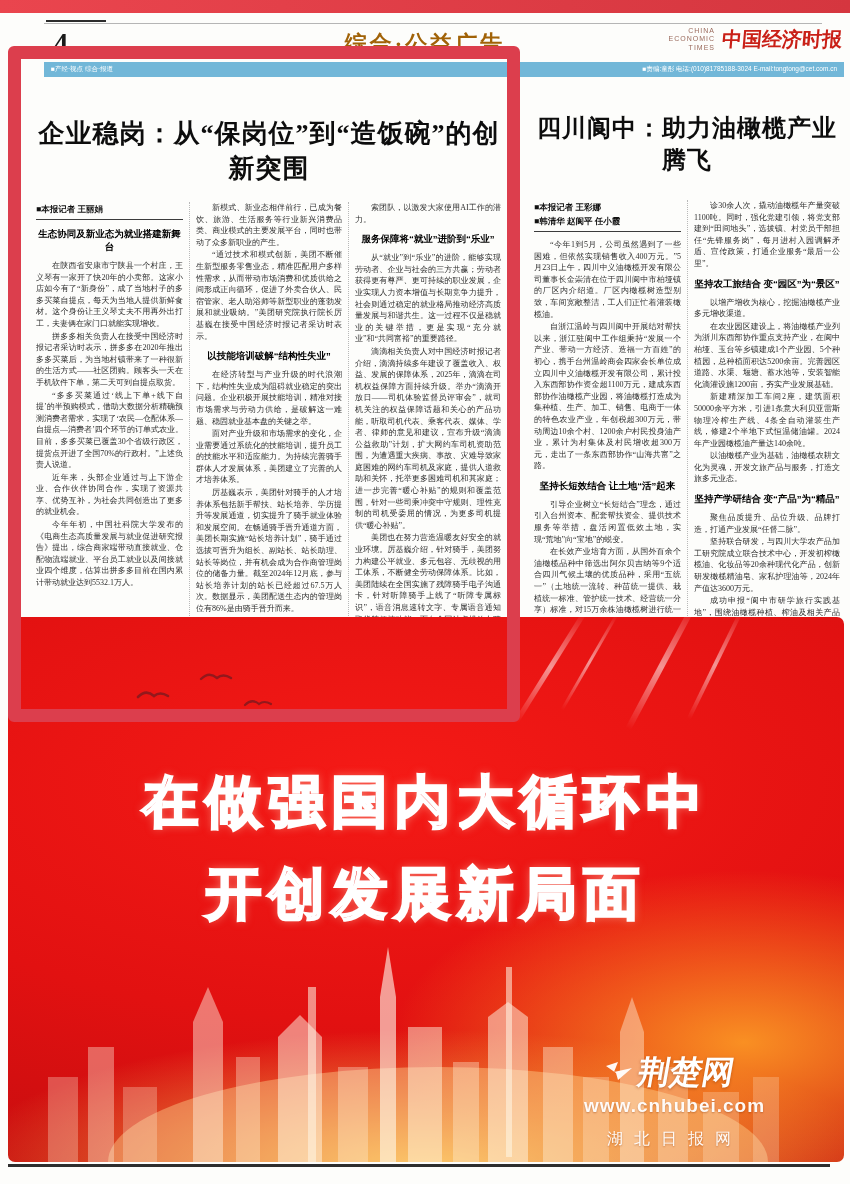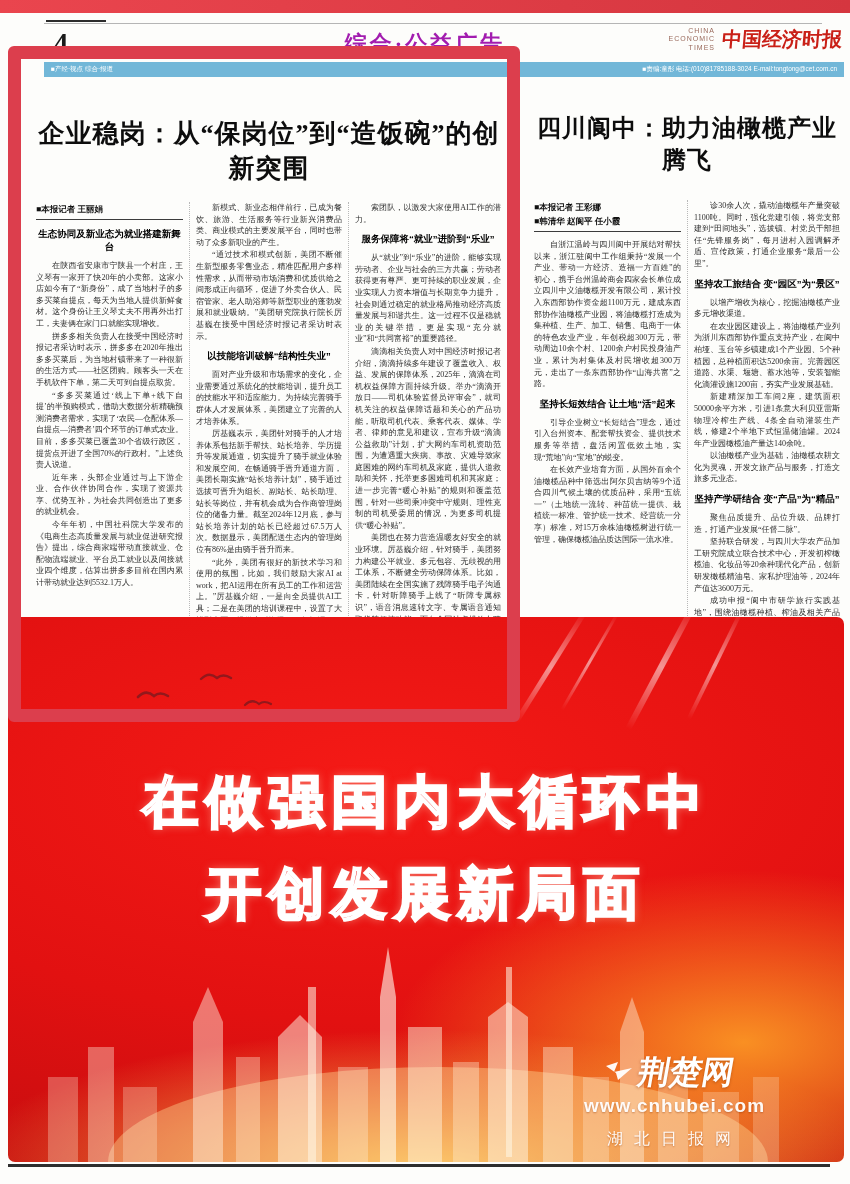--- a/index.html
+++ b/index.html
@@ -10,21 +10,21 @@
   
   .top-strip{left:0;top:0;width:850px;height:13px;background:linear-gradient(90deg,#ea454e,#d5363f);}
 
   
   .header-rule{left:44px;top:23px;width:778px;height:1px;background:#b5b5b5;}
   .pagenum-rule{left:46px;top:20px;width:60px;height:2px;background:#2c2c2c;}
   .page-number{left:54px;top:27px;font-size:28px;font-weight:bold;color:#1a1a1a;}
   .date-line{left:116px;top:42px;font-size:7.5px;color:#3a3a3a;letter-spacing:1px;
              font-family:"Liberation Sans","DejaVu Sans",sans-serif;margin-top:8px;}
   .section-title{left:0;right:0;top:29px;text-align:center;font-size:22px;font-weight:900;
-                 letter-spacing:3px;color:#a21caf;}
+                 letter-spacing:3px;color:#a16207;}
   .masthead{right:8px;top:26px;display:flex;align-items:center;gap:7px;}
   .masthead-en{text-align:right;font-size:7px;line-height:1.2;color:#9a6a5c;letter-spacing:1px;
                font-family:"Liberation Sans","DejaVu Sans",sans-serif;}
   .masthead-cn{font-size:20px;font-weight:900;color:#c92017;transform:skewX(-5deg);}
 
   
   .info-bar{left:44px;top:62px;width:800px;height:15px;background:#72b7d8;color:#fff;
             display:flex;justify-content:space-between;align-items:center;padding:0 7px;
             box-sizing:border-box;font-size:6.5px;
             font-family:"Liberation Sans","DejaVu Sans",sans-serif;}
@@ -119,20 +119,21 @@
           <div class="blk p">在陕西省安康市宁陕县一个村庄，王义琴有一家开了快20年的小卖部。这家小店如今有了“新身份”，成了当地村子的多多买菜自提点，每天为当地人提供新鲜食材。这个身份让王义琴丈夫不用再外出打工，夫妻俩在家门口就能实现增收。</div>
           <div class="blk p">拼多多相关负责人在接受中国经济时报记者采访时表示，拼多多在2020年推出多多买菜后，为当地村镇带来了一种很新的生活方式——社区团购。顾客头一天在手机软件下单，第二天可到自提点取货。</div>
           <div class="blk p">“多多买菜通过‘线上下单+线下自提’的半预购模式，借助大数据分析精确预测消费者需求，实现了‘农民—仓配体系—自提点—消费者’四个环节的订单式农业。目前，多多买菜已覆盖30个省级行政区，提货点开进了全国70%的行政村。”上述负责人说道。</div>
           <div class="blk p">近年来，头部企业通过与上下游企业、合作伙伴协同合作，实现了资源共享、优势互补，为社会共同创造出了更多的就业机会。</div>
           <div class="blk p">今年年初，中国社科院大学发布的《电商生态高质量发展与就业促进研究报告》提出，综合商家端带动直接就业、仓配物流端就业、平台员工就业以及间接就业四个维度，估算出拼多多目前在国内累计带动就业达到5532.1万人。</div>
         </div>
       <div class="col">
           <div class="blk p">新模式、新业态相伴前行，已成为餐饮、旅游、生活服务等行业新兴消费品类、商业模式的主要发展平台，同时也带动了众多新职业的产生。</div>
           <div class="blk p">“通过技术和模式创新，美团不断催生新型服务零售业态，精准匹配用户多样性需求，从而带动市场消费和优质供给之间形成正向循环，促进了外卖合伙人、民宿管家、老人助浴师等新型职业的蓬勃发展和就业吸纳。”美团研究院执行院长厉基巍在接受中国经济时报记者采访时表示。</div>
           <div class="blk h">以技能培训破解“结构性失业”</div>
+          <div class="blk p">在经济转型与产业升级的时代浪潮下，结构性失业成为阻碍就业稳定的突出问题。企业积极开展技能培训，精准对接市场需求与劳动力供给，是破解这一难题、稳固就业基本盘的关键之举。</div>
           <div class="blk p">面对产业升级和市场需求的变化，企业需要通过系统化的技能培训，提升员工的技能水平和适应能力。为持续完善骑手群体人才发展体系，美团建立了完善的人才培养体系。</div>
           <div class="blk p">厉基巍表示，美团针对骑手的人才培养体系包括新手帮扶、站长培养、学历提升等发展通道，切实提升了骑手就业体验和发展空间。在畅通骑手晋升通道方面，美团长期实施“站长培养计划”，骑手通过选拔可晋升为组长、副站长、站长助理、站长等岗位，并有机会成为合作商管理岗位的储备力量。截至2024年12月底，参与站长培养计划的站长已经超过67.5万人次。数据显示，美团配送生态内的管理岗位有86%是由骑手晋升而来。</div>
           <div class="blk p">“此外，美团有很好的新技术学习和使用的氛围，比如，我们鼓励大家AI at work，把AI运用在所有员工的工作和运营上。”厉基巍介绍，一是向全员提供AI工具；二是在美团的培训课程中，设置了大模型专区，提供实时资讯、AI知识课程、AI实践课程等；三是提供AI交流的机会，邀请公司外的AI专家分享、内部AI项目Open day等活动；四是美团也会孵化AI产品探</div>
         </div>
       <div class="col">
           <div class="blk p">索团队，以激发大家使用AI工作的潜力。</div>
           <div class="blk h">服务保障将“就业”进阶到“乐业”</div>
           <div class="blk p">从“就业”到“乐业”的进阶，能够实现劳动者、企业与社会的三方共赢；劳动者获得更有尊严、更可持续的职业发展，企业实现人力资本增值与长期竞争力提升，社会则通过稳定的就业格局推动经济高质量发展与和谐共生。这一过程不仅是稳就业的关键举措，更是实现“充分就业”和“共同富裕”的重要路径。</div>
           <div class="blk p">滴滴相关负责人对中国经济时报记者介绍，滴滴持续多年建设了覆盖收入、权益、发展的保障体系，2025年，滴滴在司机权益保障方面持续升级。举办“滴滴开放日——司机体验监督员评审会”，就司机关注的权益保障话题和关心的产品功能，听取司机代表、乘客代表、媒体、学者、律师的意见和建议，宣布升级“滴滴公益救助”计划，扩大网约车司机资助范围，为遭遇重大疾病、事故、灾难导致家庭困难的网约车司机及家庭，提供人道救助和关怀，托举更多困难司机和其家庭；进一步完善“暖心补贴”的规则和覆盖范围，针对一些司乘冲突中守规则、理性克制的司机受委屈的情况，为更多司机提供“暖心补贴”。</div>
           <div class="blk p">美团也在努力营造温暖友好安全的就业环境。厉基巍介绍，针对骑手，美团努力构建公平就业、多元包容、无歧视的用工体系，不断健全劳动保障体系。比如，美团陆续在全国实施了残障骑手电子沟通卡，针对听障骑手上线了“听障专属标识”，语音消息速转文字、专属语音通知取货等便捷功能，面向全国站点投放女骑手暖心包裹等。</div>
@@ -141,20 +142,21 @@
     </div>
   </div>
 
   <div class="abs article right-article">
     <div class="art-title">四川阆中：助力油橄榄产业腾飞</div>
     <div class="cols">
       <div class="col">
           <div class="blk byline">■本报记者 王彩娜</div>
           <div class="blk byline">■韩清华 赵阆平 任小霞</div>
           <div class="blk rule"></div>
+          <div class="blk p">“今年1到5月，公司虽然遇到了一些困难，但依然实现销售收入400万元。”5月23日上午，四川中义油橄榄开发有限公司董事长金崇清在位于四川阆中市柏垭镇的厂区内介绍道。厂区内橄榄树造型别致，车间宽敞整洁，工人们正忙着灌装橄榄油。</div>
           <div class="blk p">自浙江温岭与四川阆中开展结对帮扶以来，浙江驻阆中工作组秉持“发展一个产业、带动一方经济、造福一方百姓”的初心，携手台州温岭商会四家会长单位成立四川中义油橄榄开发有限公司，累计投入东西部协作资金超1100万元，建成东西部协作油橄榄产业园，将油橄榄打造成为集种植、生产、加工、销售、电商于一体的特色农业产业，年创税超300万元，带动周边10余个村、1200余户村民投身油产业，累计为村集体及村民增收超300万元，走出了一条东西部协作“山海共富”之路。</div>
           <div class="blk h">坚持长短效结合 让土地“活”起来</div>
           <div class="blk p">引导企业树立“长短结合”理念，通过引入台州资本、配套帮扶资金、提供技术服务等举措，盘活闲置低效土地，实现“荒地”向“宝地”的蜕变。</div>
           <div class="blk p">在长效产业培育方面，从国外百余个油橄榄品种中筛选出阿尔贝吉纳等9个适合四川气候土壤的优质品种，采用“五统一”（土地统一流转、种苗统一提供、栽植统一标准、管护统一技术、经营统一分享）标准，对15万余株油橄榄树进行统一管理，确保橄榄油品质达国际一流水准。</div>
         </div>
       <div class="col">
           <div class="blk p">诊30余人次，撬动油橄榄年产量突破1100吨。同时，强化党建引领，将党支部建到“田间地头”，选拔镇、村党员干部担任“先锋服务岗”，每月进村入园调解矛盾、宣传政策，打通企业服务“最后一公里”。</div>
           <div class="blk h">坚持农工旅结合 变“园区”为“景区”</div>
           <div class="blk p">以增产增收为核心，挖掘油橄榄产业多元增收渠道。</div>
           <div class="blk p">在农业园区建设上，将油橄榄产业列为浙川东西部协作重点支持产业，在阆中柏垭、玉台等乡镇建成1个产业园、5个种植园，总种植面积达5200余亩。完善园区道路、水渠、堰塘、蓄水池等，安装智能化滴灌设施1200亩，夯实产业发展基础。</div>

